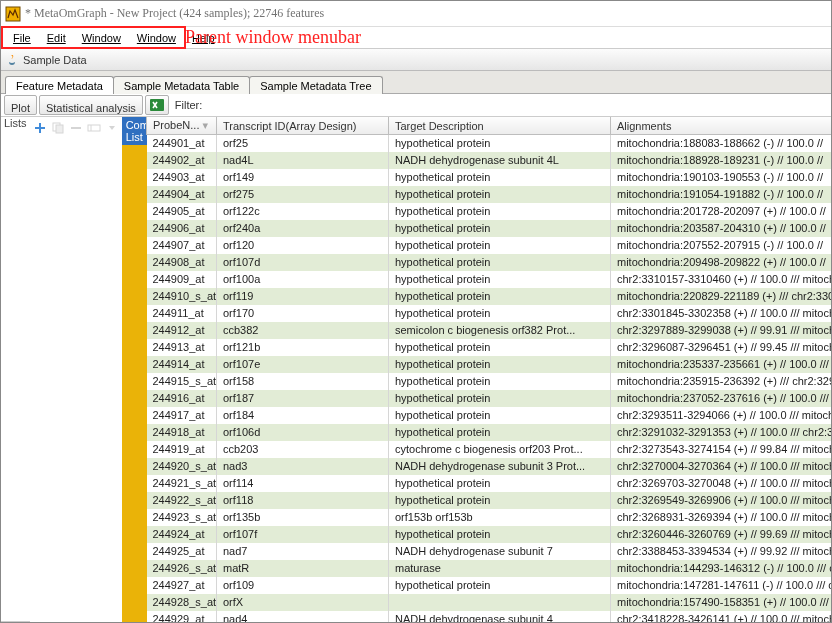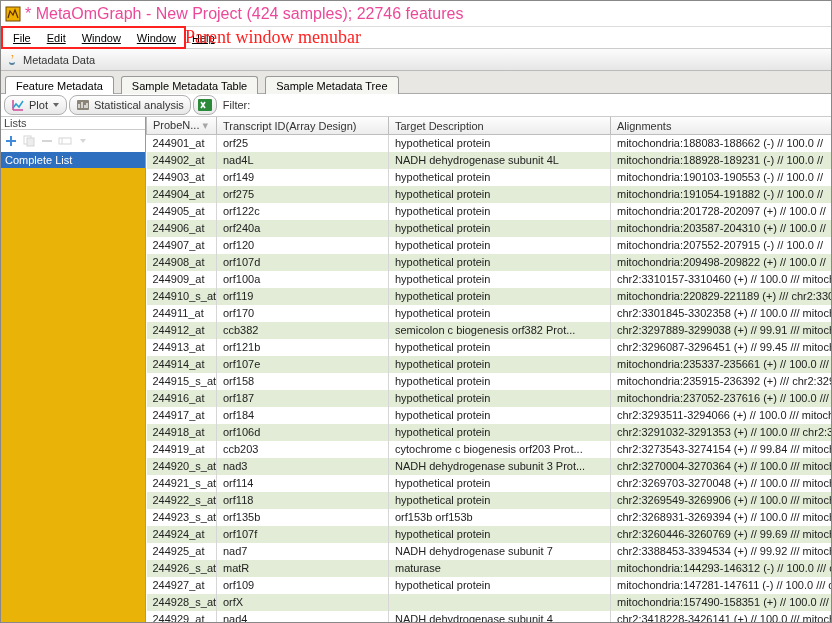--- a/index.html
+++ b/index.html
@@ -1,44 +1,44 @@
 <!DOCTYPE html>
 <html><head>
 <meta charset="utf-8">
 <style>
 * { margin: 0; padding: 0; box-sizing: border-box; font-family: Tahoma, Arial, sans-serif; font-size: 11px; }
 body { width: 832px; height: 623px; overflow: hidden; background: #fff; border: 1px solid #888; position: relative; }
 
 .titlebar { height: 26px; display: flex; align-items: center; padding: 0 4px; background: #fff; border-bottom: 1px solid #ddd; }
 .titlebar .icon { width: 16px; height: 16px; margin-right: 4px; display:inline-flex; align-items:center; justify-content:center; }
-.titlebar .title { font-size: 16px; color: #ec4899; }
+.titlebar .title { font-size: 12px; color: #737373; font-family: Liberation Serif, serif; }
 
 .menubar { height: 22px; display: flex; align-items: center; padding: 0 4px; border-bottom: 1px solid #ccc; position:relative; }
 .menubar .mi { padding: 2px 8px; cursor: default; }
 
 .menubar-annot { position:absolute; top:26px; left:184px; color:#ff2020; font-size:18px; font-family: Liberation Serif, serif; pointer-events:none; }
 .menubar-redbox { position:absolute; top:25px; left:0; width:185px; height:23px; border:2px solid #ff2020; pointer-events:none; }
 
 .subwin-titlebar { height: 22px; background: linear-gradient(#fcfcfc,#e6e6e6); border-bottom: 1px solid #bbb; display:flex; align-items:center; padding: 0 4px; }
 .subwin-titlebar .jicon { width:14px; height:14px; margin-right:4px; display:inline-flex; align-items:center; justify-content:center; }
 .subwin-titlebar .t { font-size:11px; color:#333; }
 
-.tabstrip { height: 22px; display:flex; align-items:flex-end; padding: 0 4px; background:#e8e7e3; gap:8px; }
+.tabstrip { height: 22px; display:flex; align-items:flex-end; padding: 0 4px; background:#e8e7e3; gap:0; }
 .tab { background:#f5f5f1; border:1px solid #999; border-bottom:none; border-radius:3px 3px 0 0; padding:3px 10px 2px; margin-right:-1px; cursor:default; position:relative; top:1px; }
 .tab.active { background:#fff; z-index:2; }
 
 .toolbar { height:24px; display:flex; align-items:center; padding: 1px 3px; background:#fff; border-top:1px solid #aaa; border-bottom:1px solid #ccc; gap:2px; }
-.tbtn { border:1px solid #b0b0b0; background:linear-gradient(#fefefe,#e8e8e8); border-radius:8px; padding:2px 6px; display:flex; align-items:center; gap:4px; height:20px; cursor:default; }
+.tbtn { border:1px solid #b0b0b0; background:linear-gradient(#fefefe,#e8e8e8); border-radius:2px; padding:2px 6px; display:flex; align-items:flex-start; gap:4px; height:20px; cursor:default;flex-direction:column; }
 .tbtn.small { padding:2px 3px; }
 .tlabel { color:#333; }
 .filter-input { flex:1; border:1px solid #aaa; height:19px; padding:1px 4px; font-style:italic; color:#999; background:#fff; }
 
 .maincols { display:flex; height: calc(623px - 26px - 22px - 22px - 22px - 24px - 2px); }
 
-.lists-panel { width:145px; border-right:1px solid #999; display:flex; flex-direction:column; }
+.lists-panel { width:145px; border-right:1px solid #999; display:flex; }
 .lists-panel .hdr { font-size:11px; padding:0 3px; border-bottom:1px solid #ccc; background:#fff; color:#444; position:relative; }
 .lists-panel .hdr::before { content:""; position:absolute; left:2px; right:2px; top:6px; height:1px; }
 .lists-toolbar { height:22px; display:flex; align-items:center; gap:2px; padding:1px 2px; background:#fff; }
 .lists-toolbar .lbtn { width:16px; height:16px; display:inline-flex; align-items:center; justify-content:center; opacity:.85; }
 .lists-toolbar .lbtn.dis { opacity:.35; }
 .lists-body { flex:1; background:#eab308; padding:0; }
 .lists-body .item { background:#2f6fc0; color:#fff; padding:2px 4px; }
 
 .tablewrap { flex:1; overflow:auto; position:relative; }
 
@@ -82,21 +82,21 @@
 <div class="menubar-redbox"></div>
 <div class="menubar-annot">Parent window menubar</div>
 
 <div class="subwin-titlebar">
   <span class="jicon">
     <svg class="svgico" width="14" height="14" viewBox="0 0 14 14">
       <path d="M4 9 Q7 11 10 9 Q10 12 7 12 Q4 12 4 9 Z" fill="#5382a1"></path>
       <path d="M6 2 Q9 4 6 6 Q9 5 8 2 Z" fill="#f8981d"></path>
     </svg>
   </span>
-  <span class="t">Metadata Data</span>
+  <span class="t">Sample Data</span>
 </div>
 
 <div class="tabstrip">
   <div class="tab active"><span>Feature Metadata</span></div>
   <div class="tab"><span>Sample Metadata Table</span></div>
   <div class="tab"><span>Sample Metadata Tree</span></div>
 </div>
 
 <div class="toolbar">
   <div class="tbtn">

